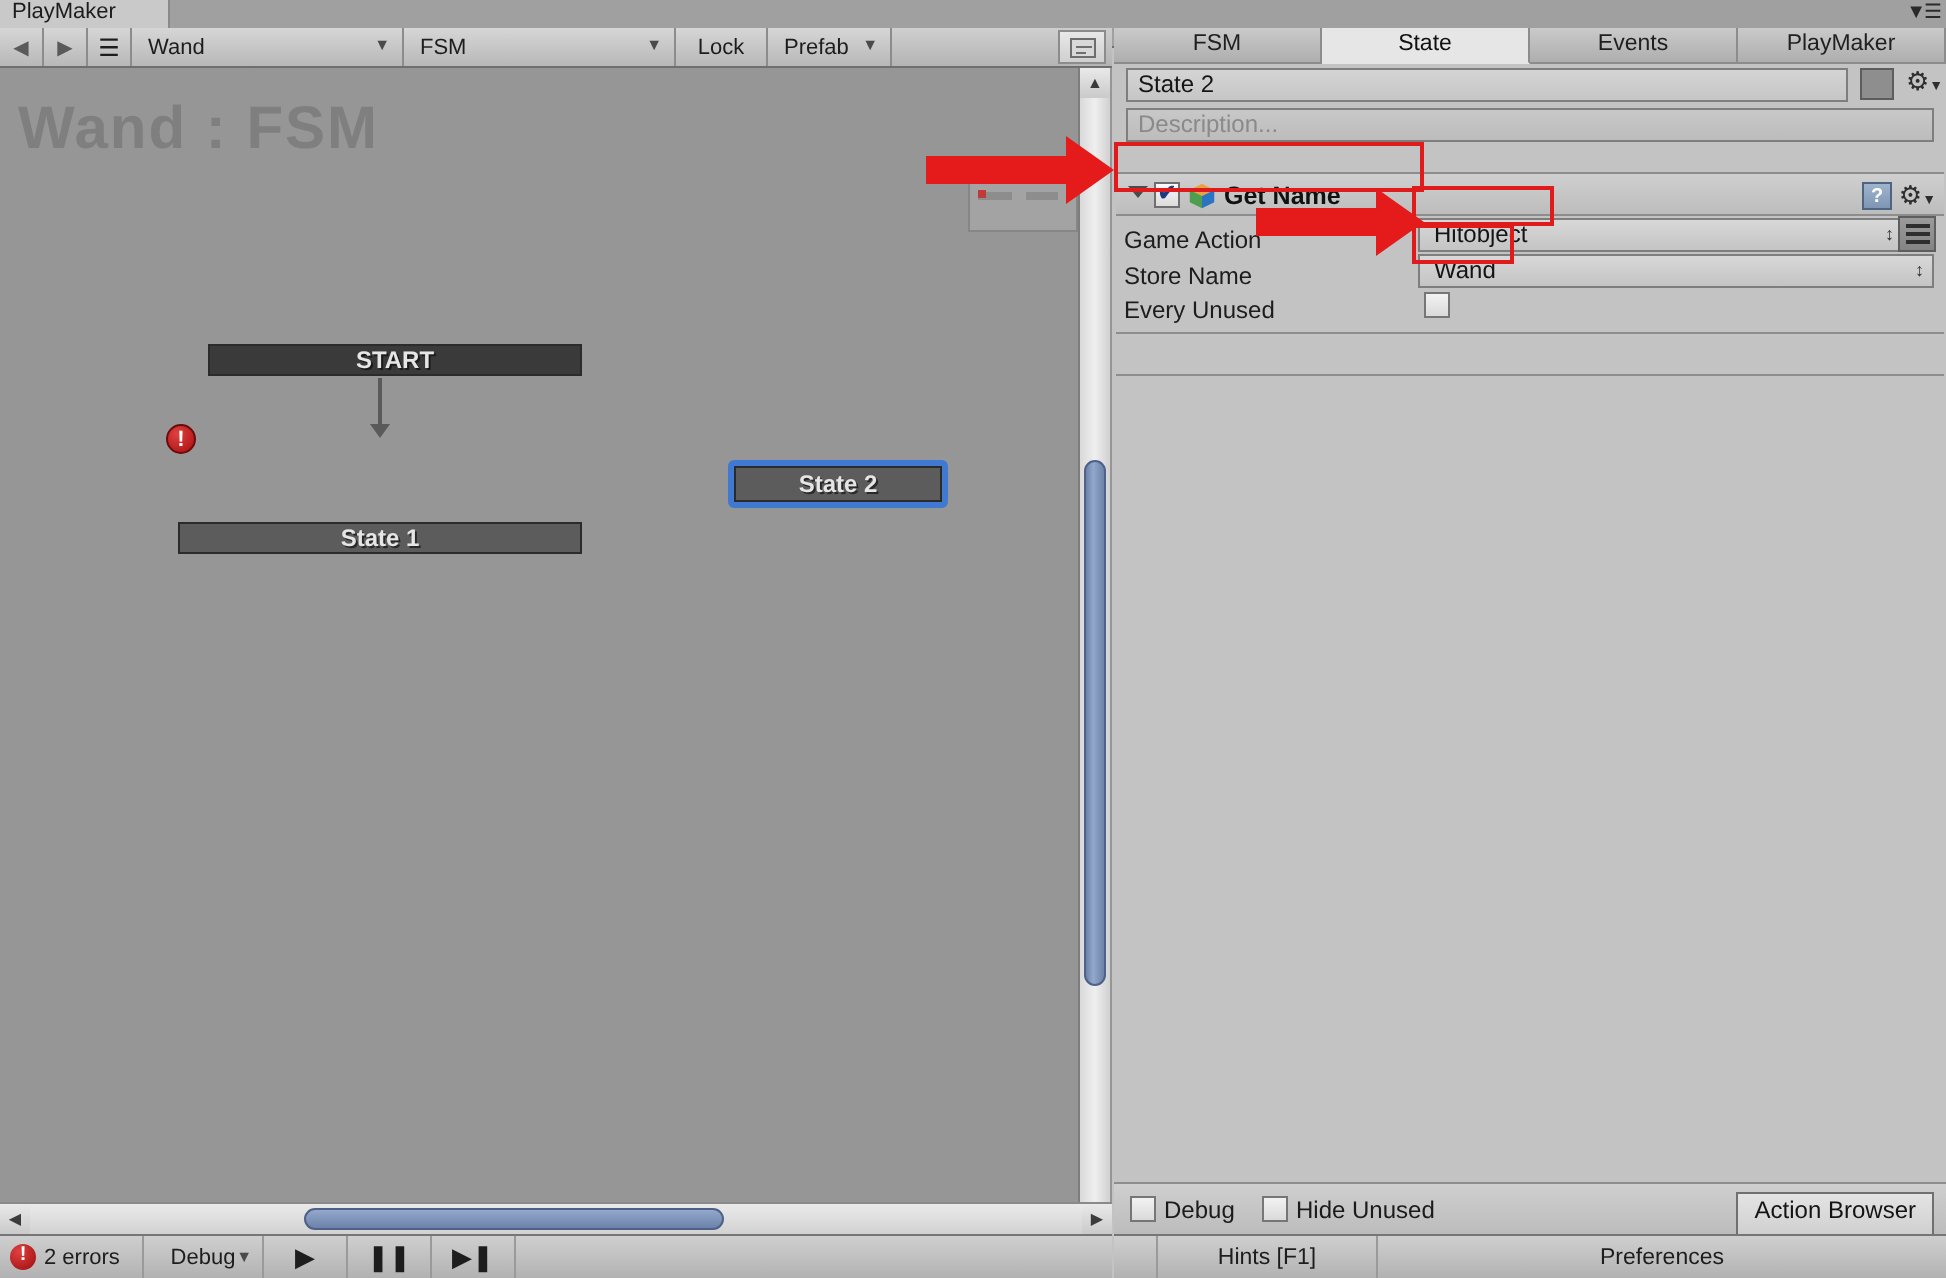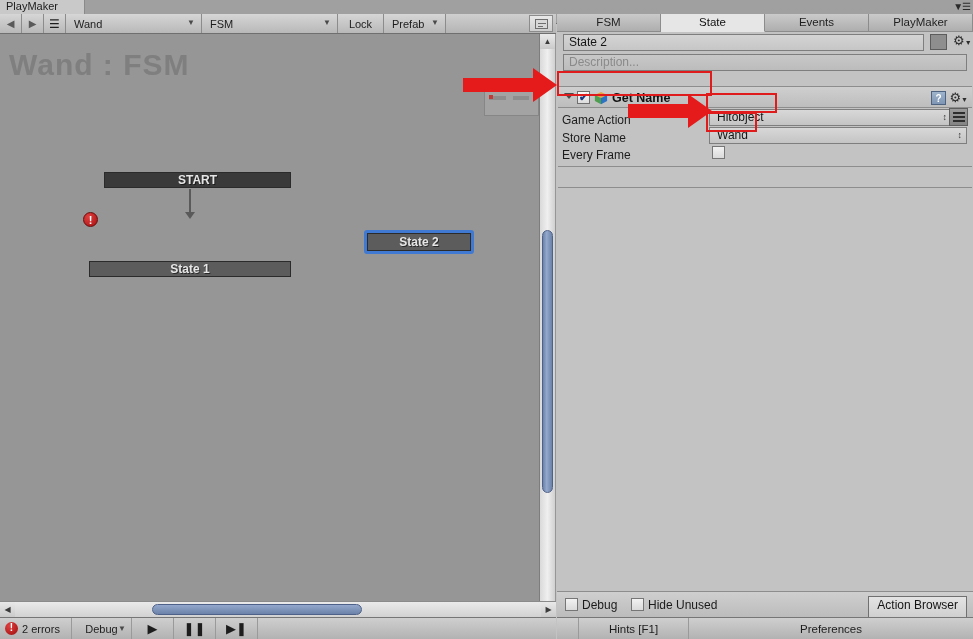--- a/index.html
+++ b/index.html
@@ -455,21 +455,21 @@
     <div class="sqbtn" style="left:392px; top:94px;">
         <i></i>
       </div>
 
     <div class="proplabel" style="top:117px;">Store Name</div>
     <div class="dropfield" style="left:152px; top:113px; width:258px;">
       <span>Wand</span>
       <span class="dcaret">↕</span>
     </div>
 
-    <div class="proplabel" style="top:134px;">Every Frame</div>
+    <div class="proplabel" style="top:134px;">Every Unused</div>
     <div class="cbox" style="left:155px; top:132px;"></div>
 
     <div class="hr" style="top:152px;"></div>
     <div class="hr" style="top:173px;"></div>
 
     <div class="rbottom">
       <div class="rb-check" style="left:8px;"></div>
       <div class="rb-label" style="left:25px;">Debug</div>
       <div class="rb-check" style="left:74px;"></div>
       <div class="rb-label" style="left:91px;">Hide Unused</div>

